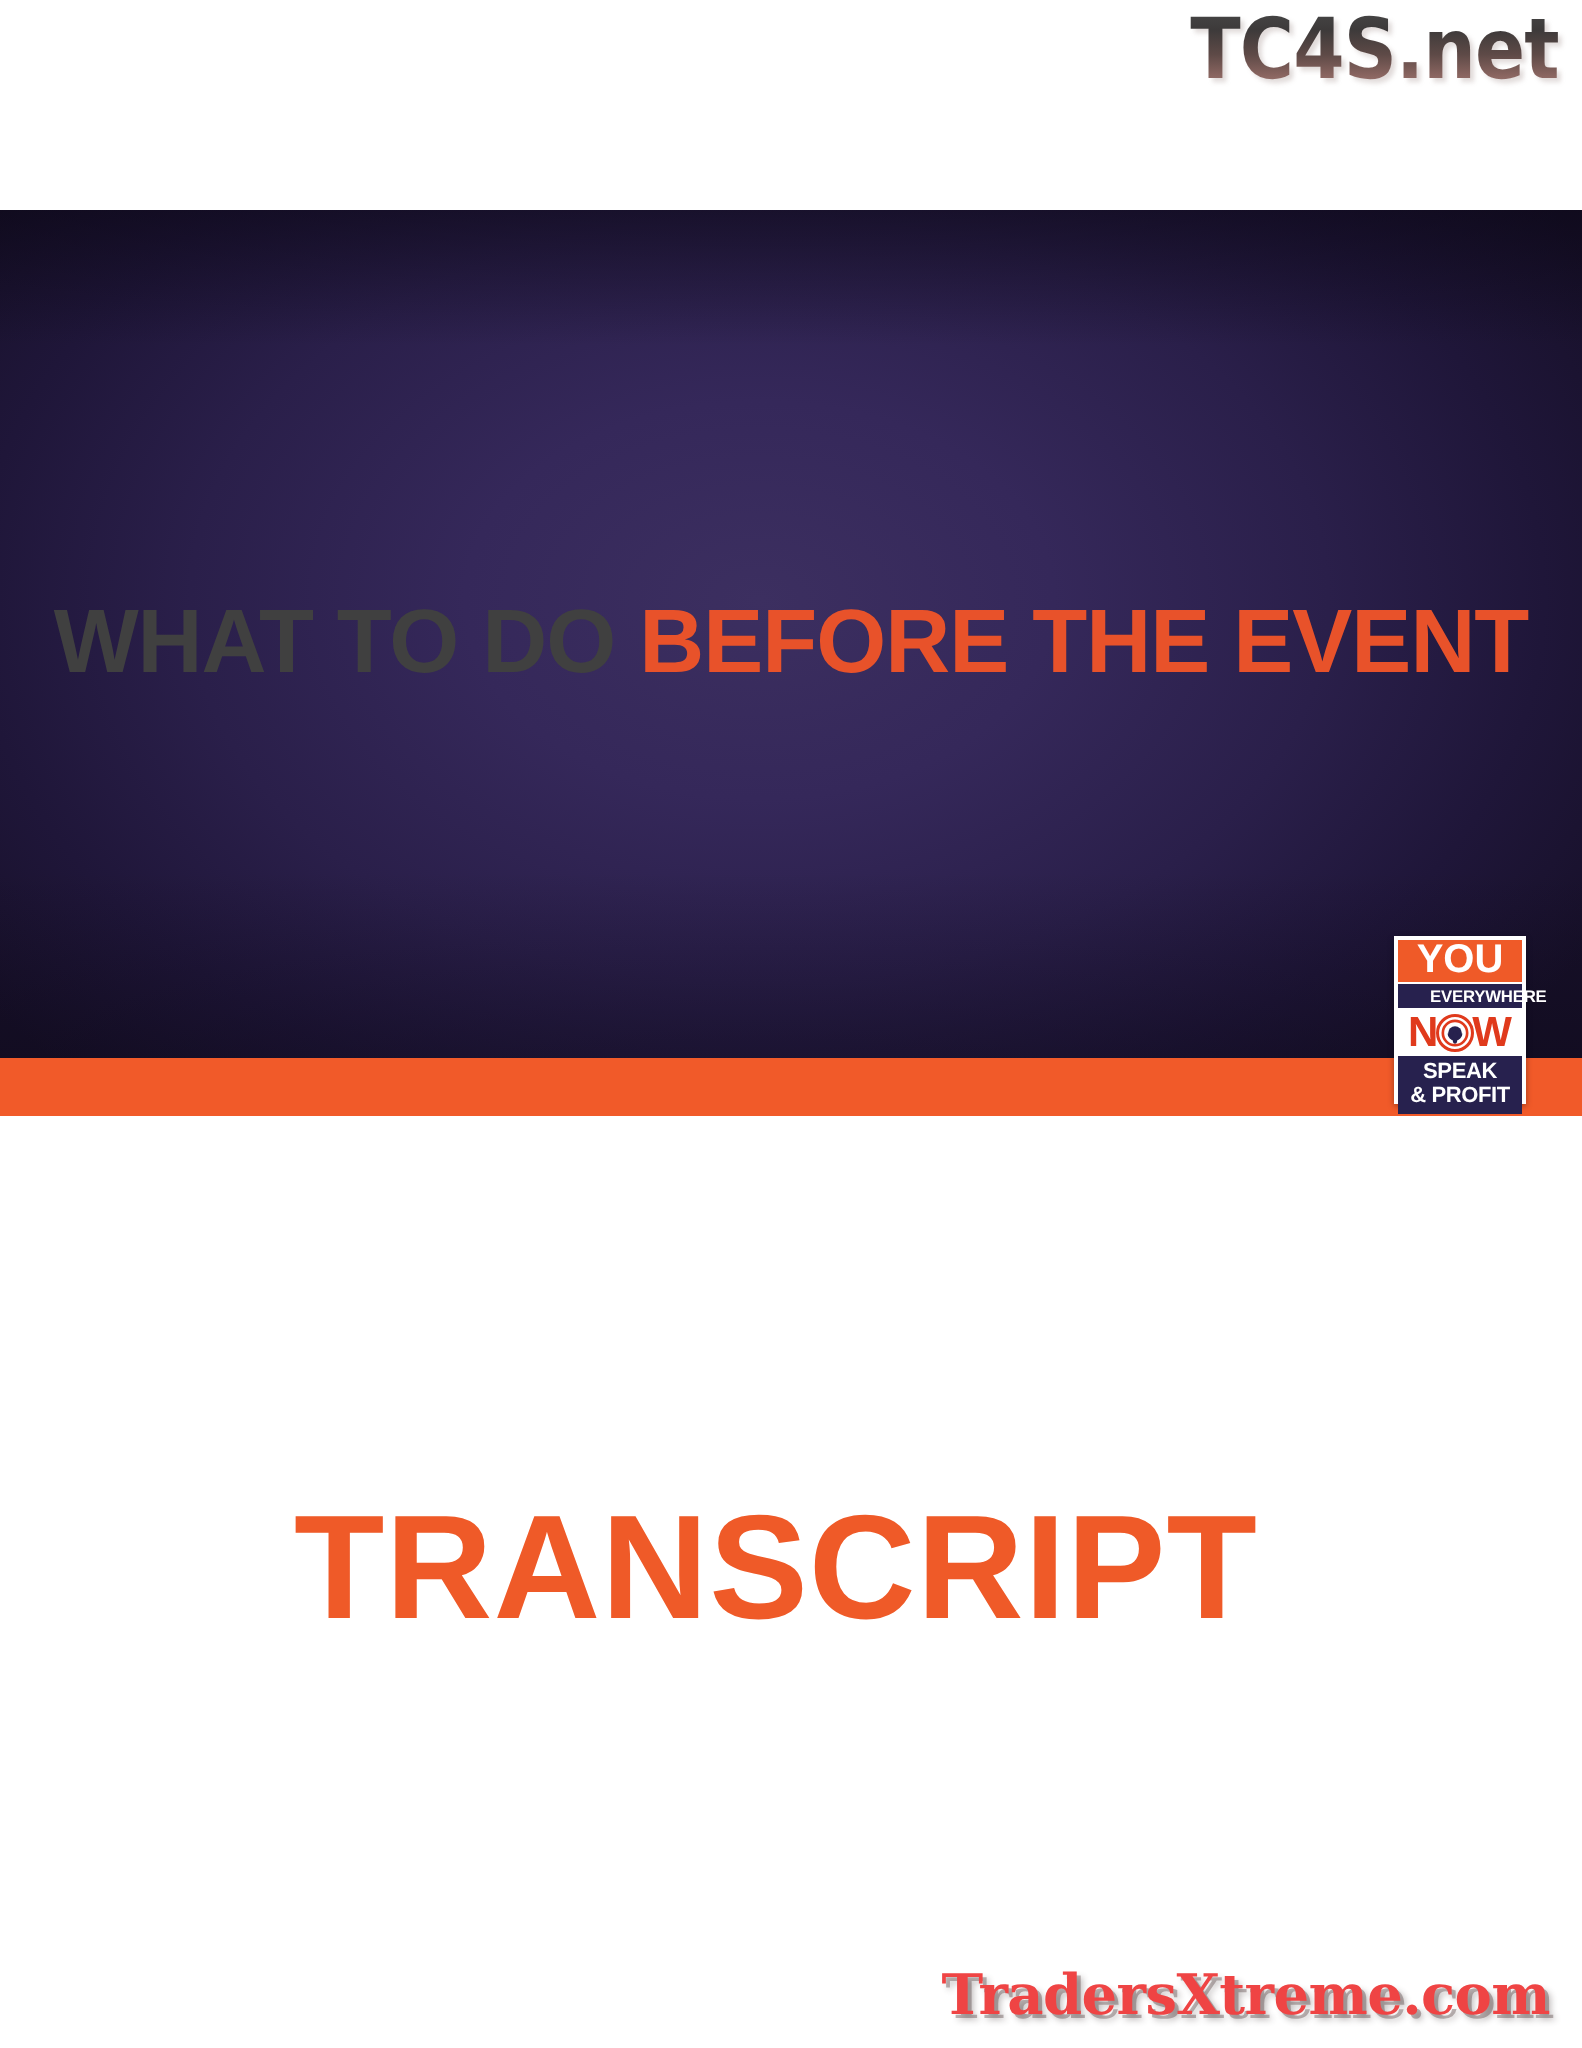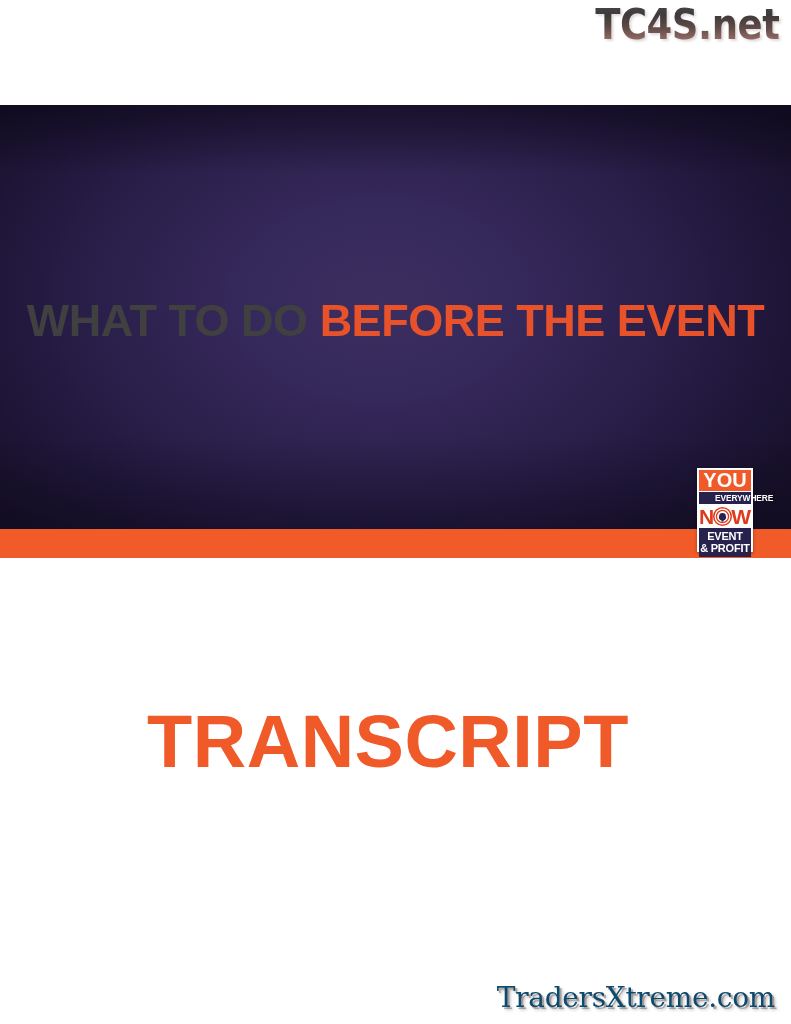--- a/index.html
+++ b/index.html
@@ -123,21 +123,21 @@
     height: 29px;
     background: #f15a29;
     z-index: 5;
   }
 
   
   .yen-logo {
     position: absolute;
     left: 697px;
     top: 363px;
-    width: 56px;
+    width: 66px;
     height: 84px;
     background: #ffffff;
     padding: 2px;
     box-sizing: border-box;
     z-index: 9;
     box-shadow: 0 1px 3px rgba(0,0,0,0.35);
     display: flex;
     flex-direction: column;
   }
   .yen-inner {
@@ -208,40 +208,40 @@
     flex: 1;
     display: flex;
     flex-direction: column;
     justify-content: center;
   }
 
   
   .transcript {
     position: absolute;
     left: 0;
-    top: 705px;
+    top: 747px;
     width: 776px;
     text-align: center;
     font-family: "Liberation Sans", sans-serif;
     font-weight: bold;
     font-size: 74px;
     letter-spacing: 0.5px;
     color: #ef5a28;
     line-height: 1;
   }
 
   
   .wm-bottom {
     position: absolute;
     right: 16px;
     bottom: 10px;
     font-family: "DejaVu Serif", serif;
-    font-weight: normal;
+    font-weight: bold;
     font-size: 28px;
-    color: #0c4a6e;
+    color: #ef4444;
     white-space: nowrap;
     -webkit-text-stroke: 2.6px #ffffff;
     paint-order: stroke fill;
     text-shadow:
        2px 2px 0 rgba(90,70,70,0.40),
        3px 3px 3px rgba(60,45,45,0.30);
     letter-spacing: -0.3px;
   }
 </style>
 </head>
@@ -273,21 +273,21 @@
                 <circle cx="10" cy="10" r="6.4" fill="none" stroke="#e03a1c" stroke-width="1.4"></circle>
                 <circle cx="10" cy="10" r="3.6" fill="#27214e"></circle>
                 <rect x="8.9" y="9.2" width="2.2" height="6.4" rx="1.1" fill="#27214e"></rect>
                 <path d="M6.7 10.2 a3.3 3.3 0 0 0 6.6 0" fill="none" stroke="#27214e" stroke-width="1.2"></path>
               </svg>
             </span>
             <span>W</span>
           </div>
         </div>
         <div class="yen-speak">
-          <span>EVENT</span>
+          <span>SPEAK</span>
           <span>&amp; PROFIT</span>
         </div>
       </div>
     </div>
 
   </div>
 
   <div class="transcript">TRANSCRIPT</div>
 
   <div class="wm-bottom">TradersXtreme.com</div>

